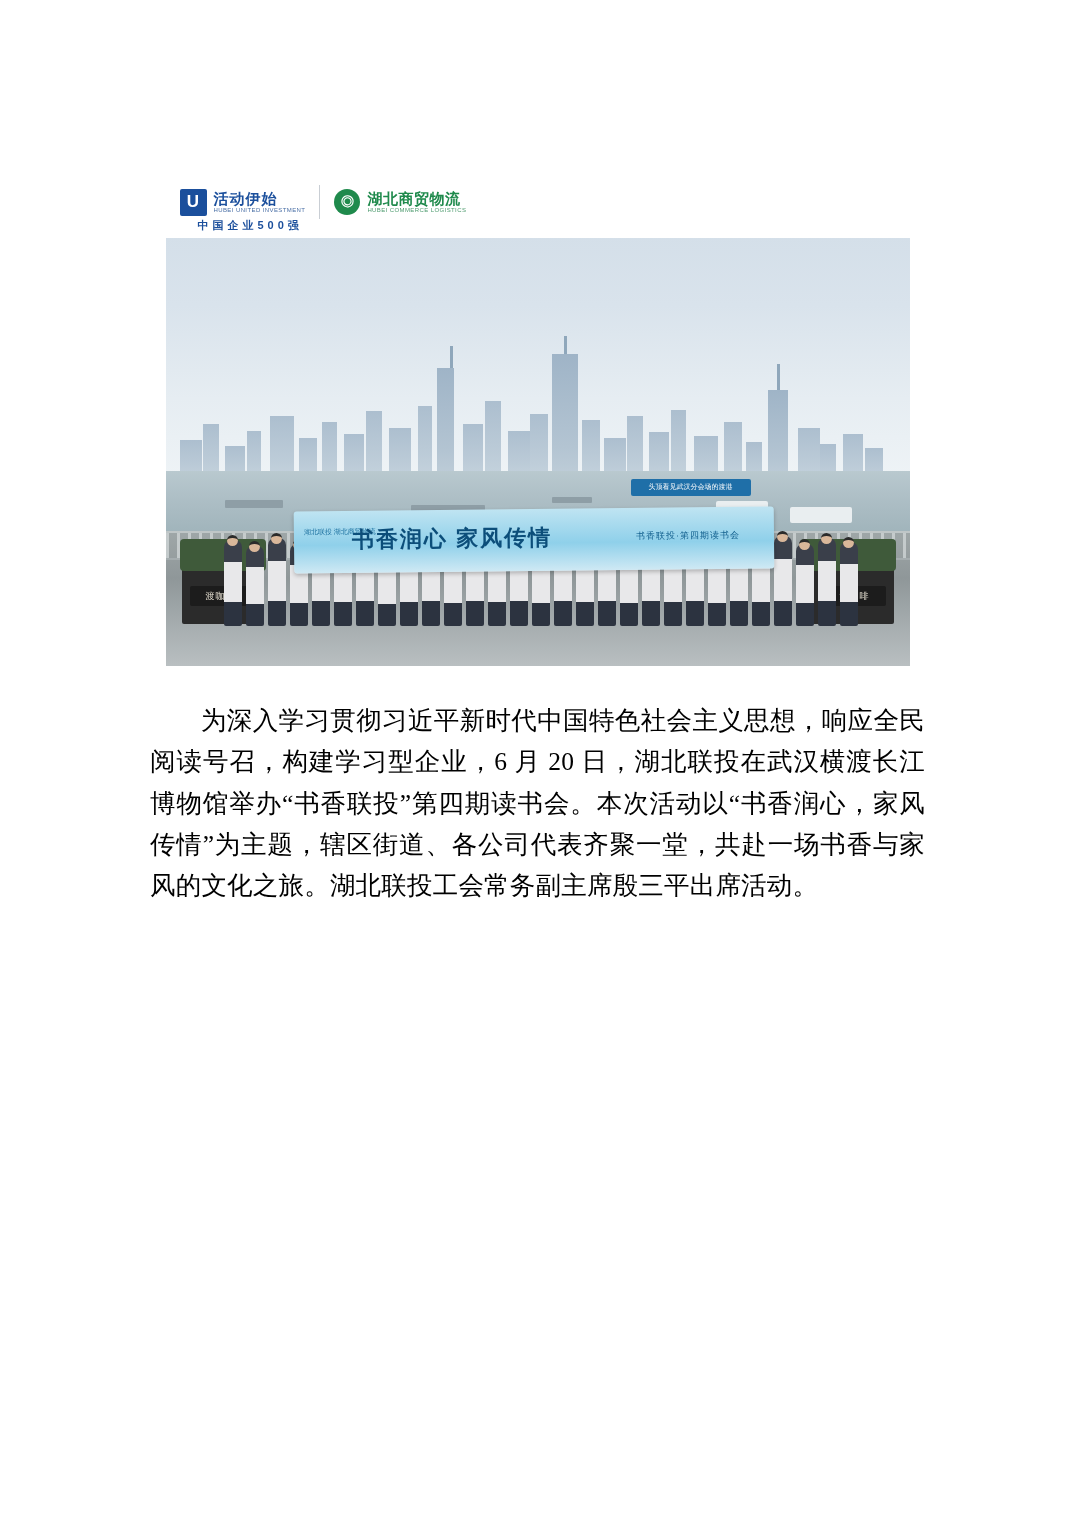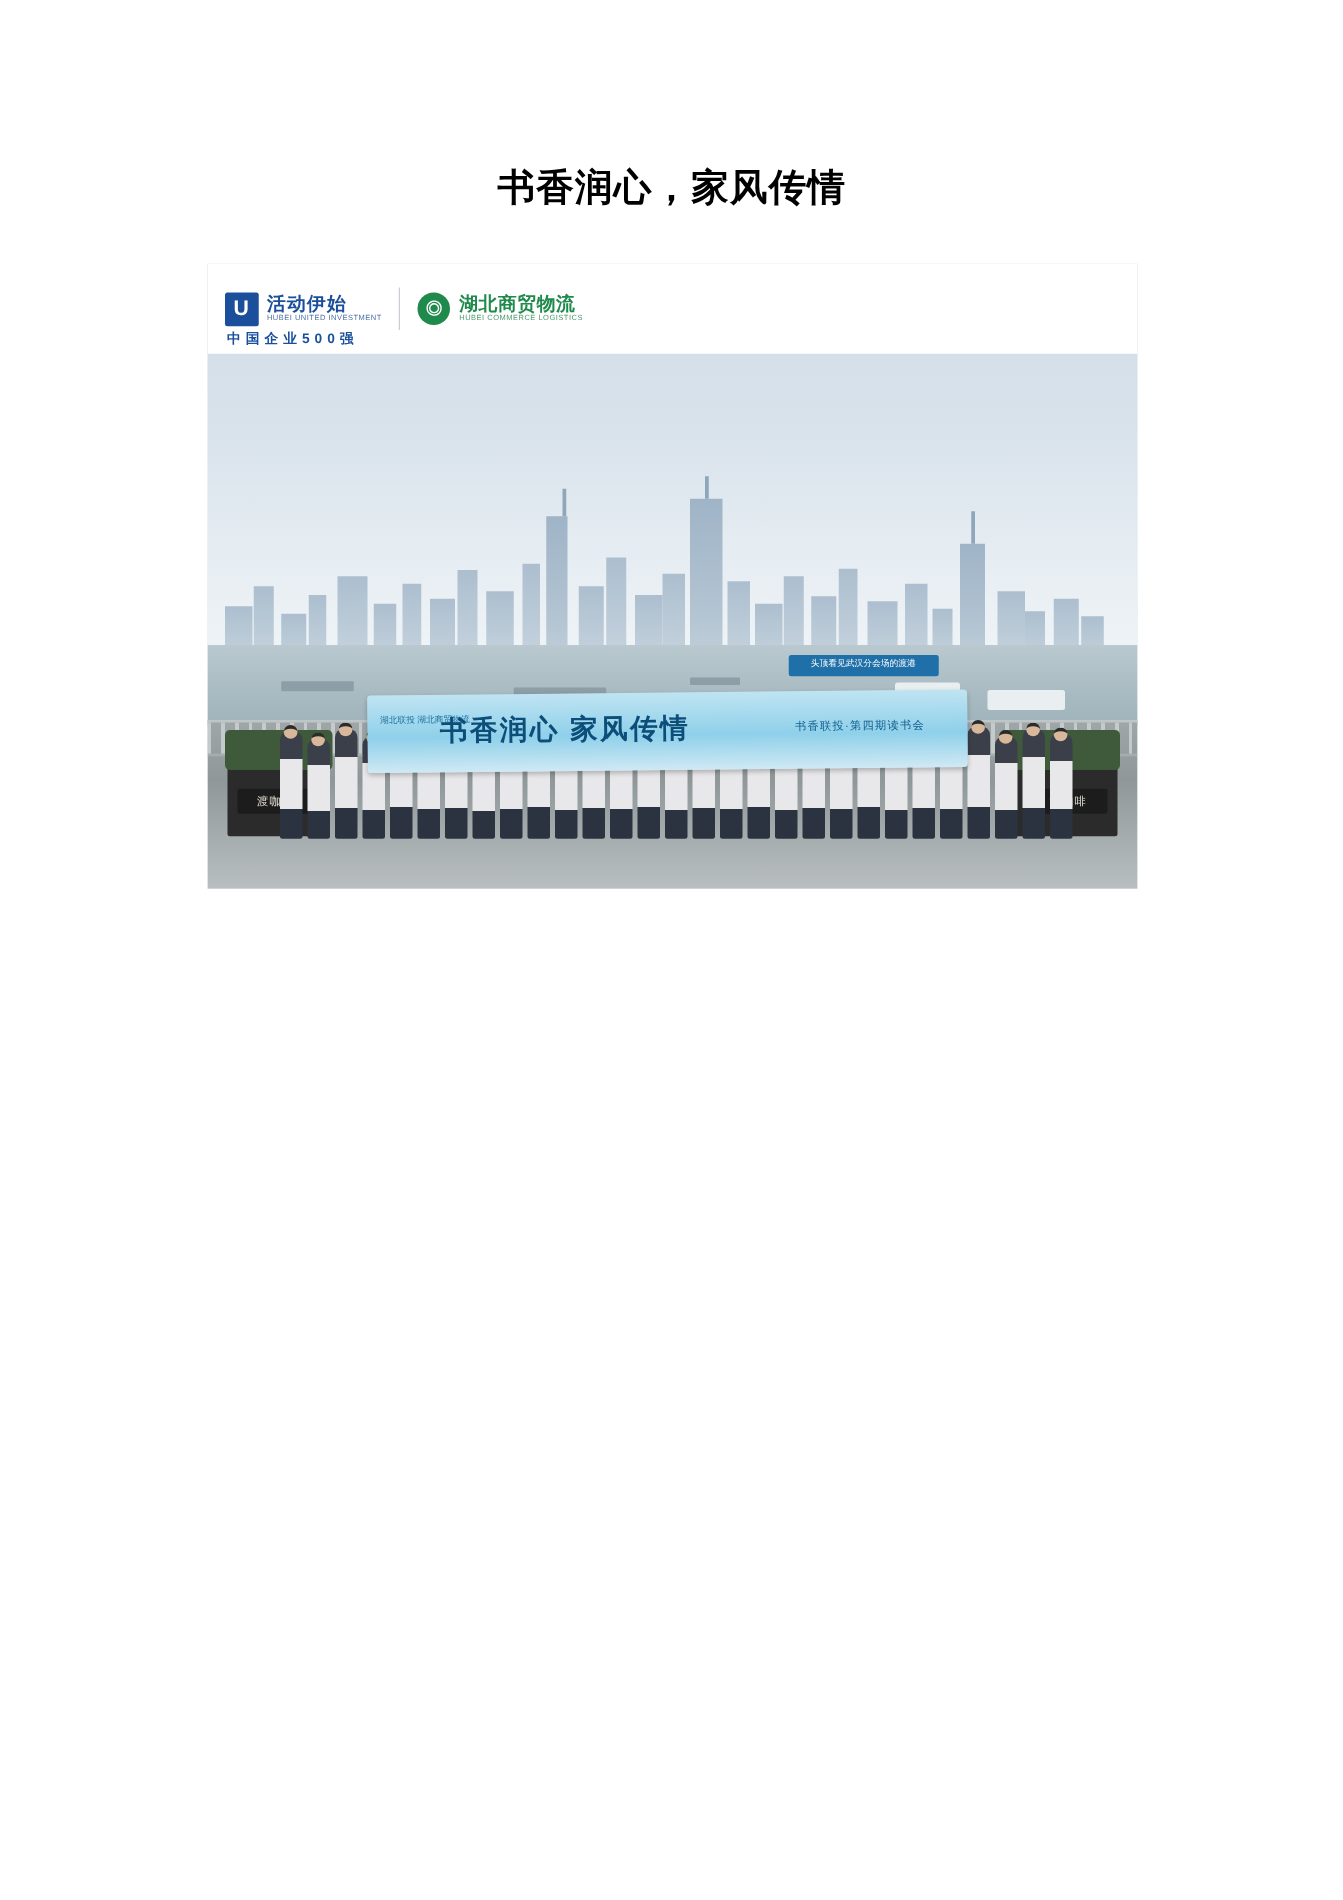--- a/index.html
+++ b/index.html
@@ -224,21 +224,21 @@
     font-size: 15px; font-weight: bold; color: #1f8a4c;
     font-family: "Liberation Sans", sans-serif; line-height: 1.1;
     letter-spacing: .5px;
   }
   .logo-b-text .en {
     font-size: 6px; color: #4c9a6d; letter-spacing: .4px;
     font-family: "Liberation Sans", sans-serif;
   }
   .logo-tagline {
     position: absolute;
-    left: 16px; top: 52px;
+    left: 32px; top: 52px;
     font-size: 11px;
     color: #1b4f9c;
     letter-spacing: 4px;
     font-family: "Liberation Sans", sans-serif;
     font-weight: bold;
   }
   .sign {
     position: absolute;
     background: #1f6fa8;
     color: #fff;
@@ -292,21 +292,20 @@
     font-family: "Liberation Serif", serif;
   }
 </style>
 </head>
 <body>
 
 <div class="page">
   <div class="content">
 
     <div class="title-block">
-      <div class="title-line1">书香润心，家风传情</div>
     </div>
 
     <div class="photo-wrap">
 
       <div class="sky"></div>
 
       <div class="skyline">
         <div class="bldg" style="left:2%;  width:22px; height:46px;"></div>
         <div class="bldg" style="left:5%;  width:16px; height:62px;"></div>
         <div class="bldg" style="left:8%;  width:20px; height:40px;"></div>
@@ -447,17 +446,18 @@
             <div class="cn">湖北商贸物流</div>
             <div class="en">HUBEI COMMERCE LOGISTICS</div>
           </div>
         </div>
       </div>
       <div class="logo-tagline">中国企业500强</div>
 
     </div>
 
     <div class="body-text">
+      <p>为深入学习贯彻习近平新时代中国特色社会主义思想，响应全民阅读号召，构建学习型企业，6 月 20 日，湖北联投在武汉横渡长江博物馆举办“书香联投”第四期读书会。本次活动以“书香润心，家风传情”为主题，辖区街道、各公司代表齐聚一堂，共赴一场书香与家风的文化之旅。湖北联投工会常务副主席殷三平出席活动。</p>
     </div>
 
   </div>
 
 </div>
 
 </body></html>

